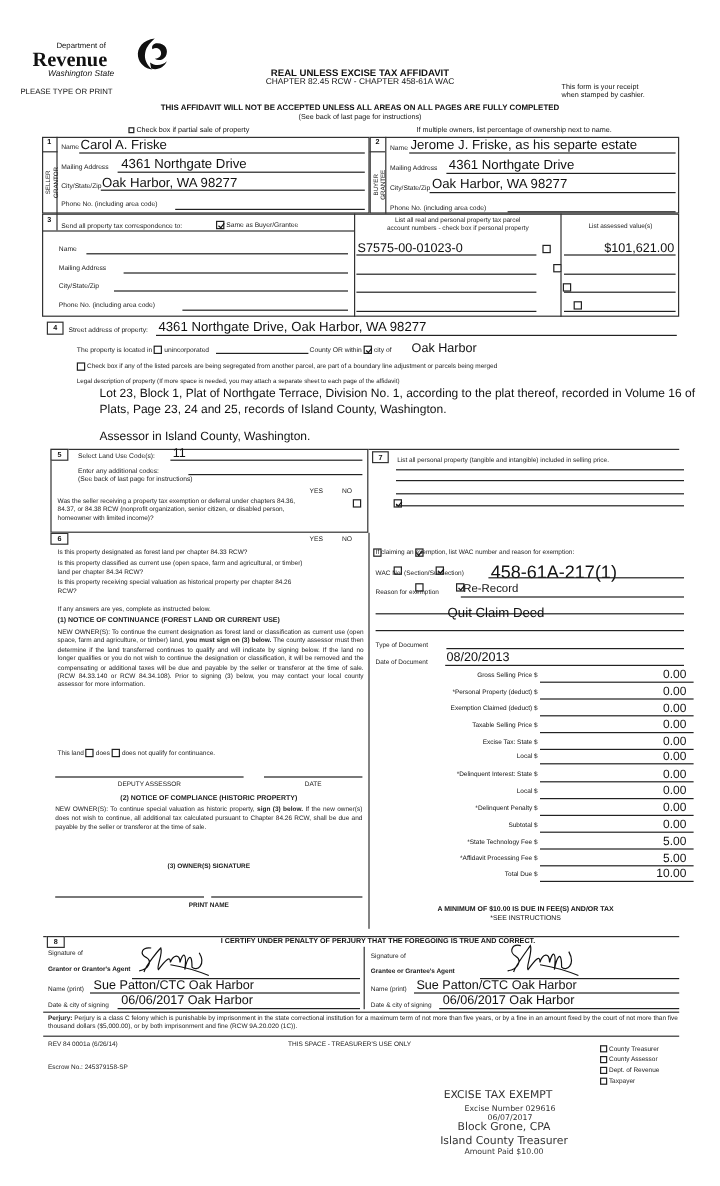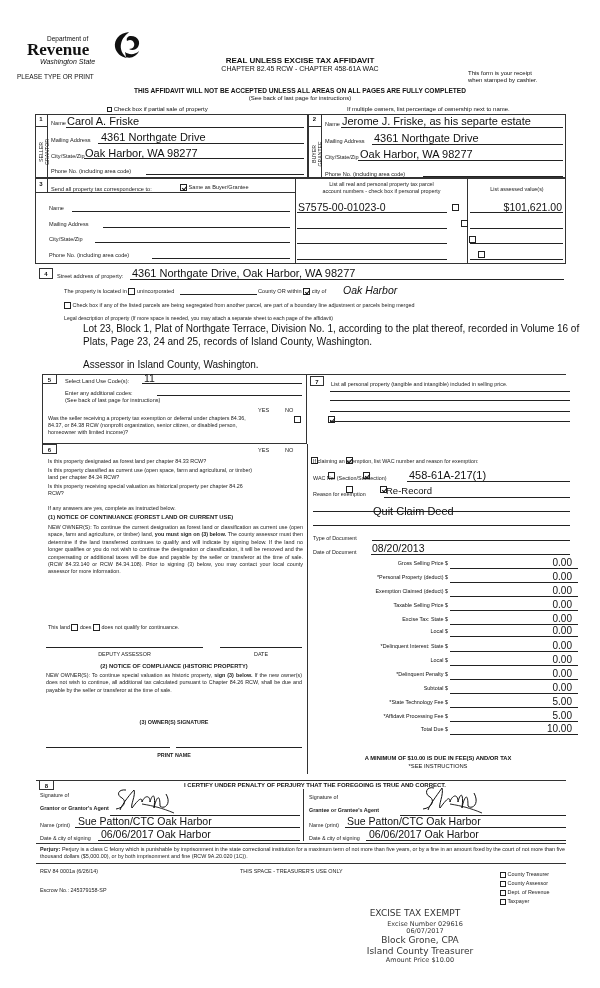--- a/index.html
+++ b/index.html
@@ -165,21 +165,21 @@
   <span>The property is located in</span>
   <span class="cb"></span>
   <span>unincorporated</span>
 </div>
 <div class="line" style="left:180px;top:294px;width:77px;"></div>
 <div class="abs lbl" style="left:258px;top:288px;">
   <span>County OR within</span>
   <span class="cb checked"></span>
   <span>city of</span>
 </div>
-<div class="abs hand" style="left:343px;top:284px;font-size:10.5px;font-style:italic;">Oak Harbor</div>
+<div class="abs hand" style="left:343px;top:284px;font-size:10.5px;">Oak Harbor</div>
 
 <div class="abs lbl" style="left:64px;top:302px;font-size:5.4px;">
   <span class="cb"></span>
   <span>Check box if any of the listed parcels are being segregated from another parcel, are part of a boundary line adjustment or parcels being merged</span>
 </div>
 <div class="abs lbl" style="left:64px;top:315px;font-size:5.2px;">Legal description of property (If more space is needed, you may attach a separate sheet to each page of the affidavit)</div>
 <div class="abs hand" style="left:83px;top:323px;font-size:10px;">Lot 23, Block 1, Plat of Northgate Terrace, Division No. 1, according to the plat thereof, recorded in Volume 16 of</div>
 <div class="abs hand" style="left:83px;top:336px;font-size:10px;">Plats, Page 23, 24 and 25, records of Island County, Washington.</div>
 <div class="abs hand" style="left:83px;top:359px;font-size:10px;">Assessor in Island County, Washington.</div>
 
@@ -246,21 +246,21 @@
 <div class="hl" style="left:307px;top:374px;width:259px;"></div>
 <div class="num" style="left:310px;top:376px;width:14px;height:10px;">7</div>
 <div class="abs sm" style="left:331px;top:381px;">List all personal property (tangible and intangible) included in selling price.</div>
 <div class="line" style="left:330px;top:391px;width:240px;"></div>
 <div class="line" style="left:330px;top:400px;width:240px;"></div>
 <div class="line" style="left:330px;top:411px;width:240px;"></div>
 <div class="line" style="left:330px;top:421px;width:240px;"></div>
 
 <div class="abs sm" style="left:313px;top:458px;">If claiming an exemption, list WAC number and reason for exemption:</div>
 <div class="abs sm" style="left:313px;top:475px;">WAC No. (Section/Subsection)</div>
-<div class="abs hand" style="left:409px;top:469px;font-size:11px;">458-61A-217(1)</div>
+<div class="abs hand" style="left:409px;top:469px;font-size:15px;">458-61A-217(1)</div>
 <div class="line" style="left:407px;top:481px;width:163px;"></div>
 <div class="abs sm" style="left:313px;top:491px;">Reason for exemption</div>
 <div class="abs hand" style="left:386px;top:485px;font-size:9.5px;">Re-Record</div>
 <div class="line" style="left:384px;top:497px;width:186px;"></div>
 <div class="line" style="left:313px;top:511px;width:257px;"></div>
 <div class="line" style="left:313px;top:525px;width:257px;"></div>
 
 <div class="abs sm" style="left:313px;top:535px;">Type of Document</div>
 <div class="abs hand" style="left:373px;top:505px;text-align:right;">Quit Claim Deed</div>
 <div class="line" style="left:372px;top:540px;width:198px;"></div>
@@ -403,16 +403,16 @@
   <span class="cb" style="width:6px;height:6px;"></span>
   <span>Taxpayer</span>
 </div>
 
 
 <div class="stamp" style="left:340px;top:908px;width:150px;font-size:9px;">EXCISE TAX EXEMPT</div>
 <div class="stamp" style="left:350px;top:920px;width:150px;font-size:6.5px;">Excise Number 029616</div>
 <div class="stamp" style="left:350px;top:927px;width:150px;font-size:6.5px;">06/07/2017</div>
 <div class="stamp" style="left:335px;top:935px;width:170px;font-size:9px;">Block Grone, CPA</div>
 <div class="stamp" style="left:325px;top:946px;width:190px;font-size:9px;">Island County Treasurer</div>
-<div class="stamp" style="left:335px;top:956px;width:170px;font-size:6.5px;">Amount Price $10.00</div>
+<div class="stamp" style="left:335px;top:956px;width:170px;font-size:6.5px;">Amount Paid $10.00</div>
 
 
 
 
 </body></html>

